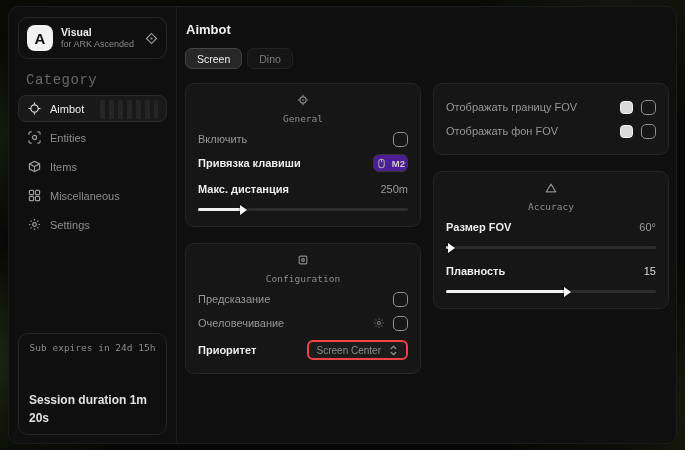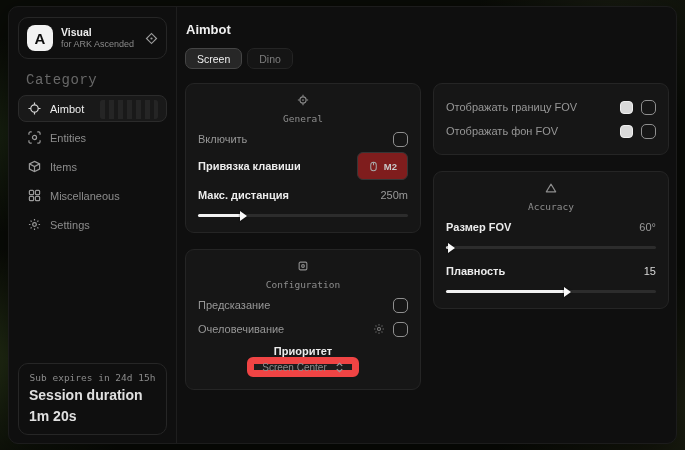--- a/index.html
+++ b/index.html
@@ -53,21 +53,21 @@
     position:absolute; right:8px; top:4px; height:19px; width:58px; border-radius:3px;
     background:repeating-linear-gradient(90deg, rgba(255,255,255,.055) 0 5px, transparent 5px 9px);
     filter:blur(.4px);
   }
   .nav-ic { display:flex; color:#9a9a9a; }
   .nav-item.active .nav-ic { color:#d8d8d8; }
   .sidebar-footer {
     border:1px solid #262626; border-radius:10px; padding:7px 10px; line-height:1.5;
   }
   .foot-line1 { font-family:"DejaVu Sans Mono", monospace; color:#8b8b8b; font-size:9.5px;text-align:center; }
-  .foot-line2 { color:#e0e0e0; font-size:14px; font-weight:bold; }
+  .foot-line2 { color:#e0e0e0; font-size:12px; font-weight:bold;margin-top:36px; }
   
   .main { flex:1; padding:15px 9px 0 8px; }
   .page-title { color:#f0f0f0; font-size:13px; font-weight:bold; margin-left:1px; }
   .tabs { display:flex; gap:5px; margin-top:11px; }
   .tab {
     height:21px; padding:0 11px; border-radius:7px; font-size:10.5px;
     display:flex; align-items:center; cursor:pointer;
     background:#151515; border:1px solid #242424; color:#7d7d7d;
   }
   .tab.active { background:#272727; border-color:#454545; color:#f0f0f0; }
@@ -94,28 +94,28 @@
     width:15px; height:15px; border:1.5px solid #8f8f8f; border-radius:5px;
     background:transparent; cursor:pointer; flex:0 0 15px;
   }
   .ctrl-group { display:flex; align-items:center; gap:8px; }
   .swatch {
     width:13px; height:13px; border-radius:4px; background:#d9d9d9;
     border:1px solid #efefef; cursor:pointer;
   }
   .mini-gear { display:flex; color:#7c7c7c; cursor:pointer; }
   .keybadge {
-    display:flex; align-items:center; gap:5px; height:28px; padding:0 10px;
-    background:#7f1d1d; border:1px solid #353535; border-radius:6px;
+    display:flex; align-items:center; gap:5px; height:18px; padding:0 2px;
+    background:#4c1d95; border:1px solid #353535; border-radius:6px;
     color:#c9c9c9; font-size:9.5px; font-weight:bold; cursor:pointer;
   }
   .keybadge .m-ic { display:flex; color:#a8a8a8; }
   .select {
     display:flex; align-items:center; gap:8px; height:20px; padding:0 8px;
-    background:#1c1c1c; border:7px solid #ef4444; border-radius:6px;
+    background:#1c1c1c; border:2px solid #ef4444; border-radius:6px;
     color:#8d8d8d; font-size:10px; cursor:pointer;
   }
   .select .s-ic { display:flex; color:#9a9a9a; }
   .slider {
     position:relative; height:3px; background:#2c2c2c; border-radius:2px;
     margin-top:8px; margin-bottom:3px; cursor:pointer;
   }
   .slider .fill { height:100%; background:#f2f2f2; border-radius:2px; }
   .slider .thumb {
     position:absolute; top:-3.5px; margin-left:-2px;
@@ -272,21 +272,21 @@
             <span class="ctrl-group">
               <span class="mini-gear">
                 <svg width="12" height="12" viewBox="0 0 14 14" fill="none" stroke="currentColor" stroke-width="1.2">
                   <circle cx="7" cy="7" r="1.8"></circle>
                   <path d="M7 1.4v1.4M7 11.2v1.4M1.4 7h1.4M11.2 7h1.4M3 3l1 1M10 10l1 1M11 3l-1 1M4 10l-1 1"></path>
                 </svg>
               </span>
               <span class="checkbox"></span>
             </span>
           </div>
-          <div class="row" style="margin-top:5px;flex-direction:column;">
+          <div class="row" style="margin-top:5px;">
             <span class="lbl strong">Приоритет</span>
             <span class="select">
               <span>Screen Center</span>
               <span class="s-ic">
                 <svg width="9" height="11" viewBox="0 0 10 12" fill="none" stroke="currentColor" stroke-width="1.4">
                   <path d="M2 4.2 5 1.4l3 2.8M2 7.8l3 2.8 3-2.8"></path>
                 </svg>
               </span>
             </span>
           </div>

